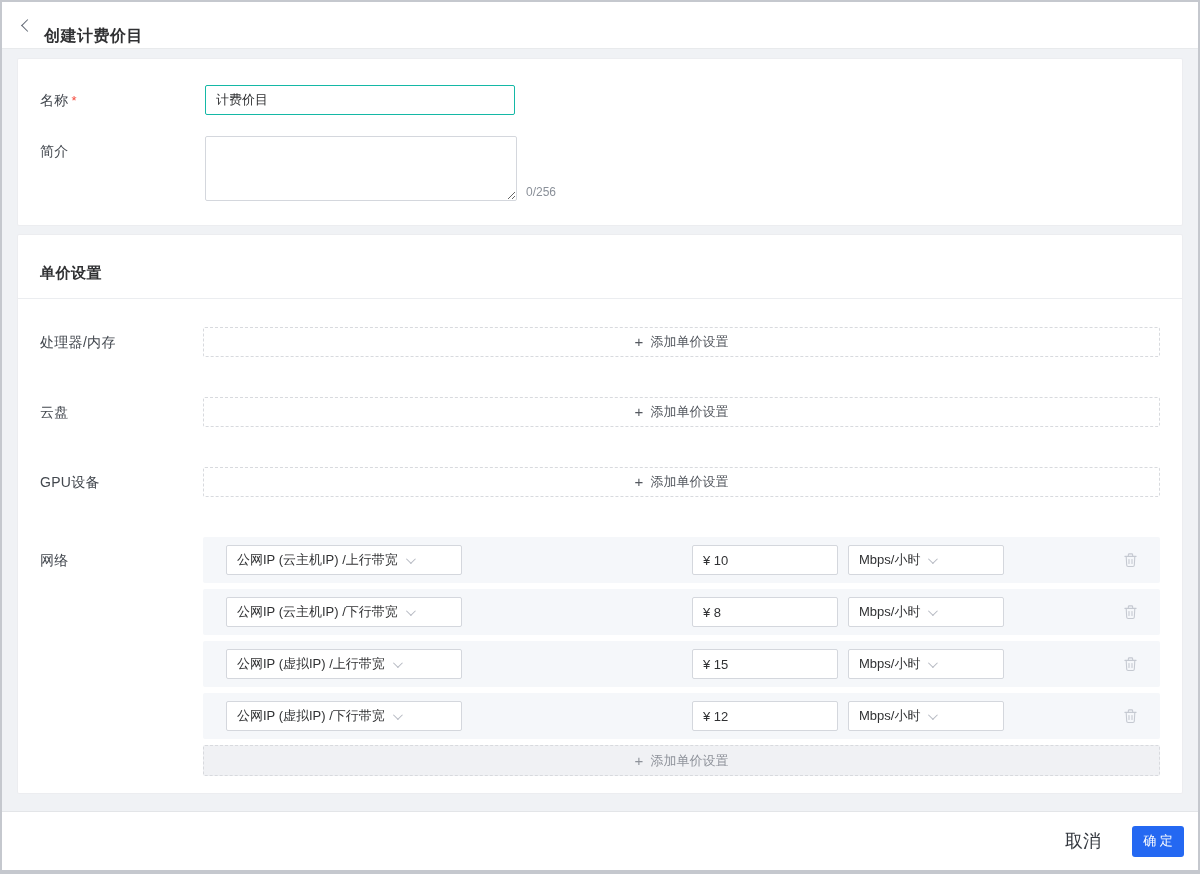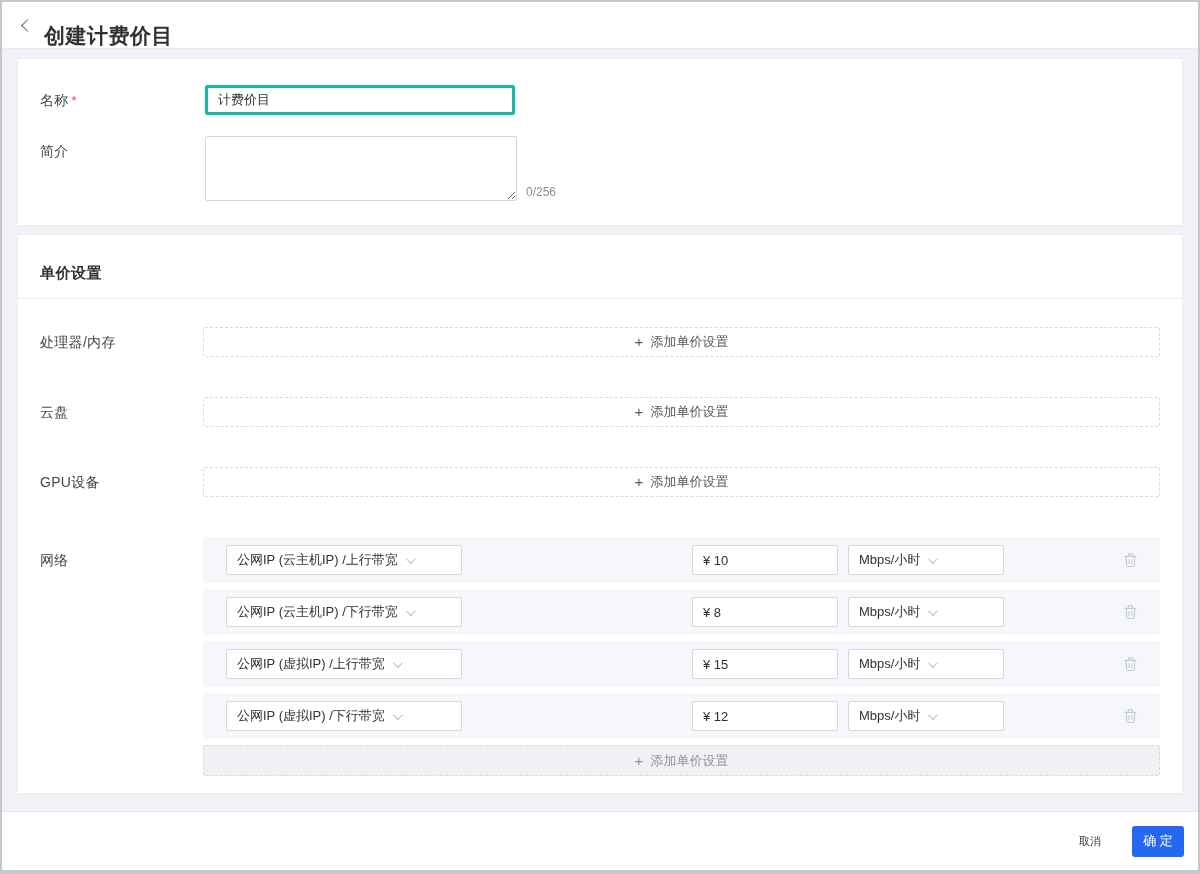--- a/index.html
+++ b/index.html
@@ -12,33 +12,33 @@
   }
   
   .topbar {
     height:47px; flex:0 0 47px; background:#fff; border-bottom:1px solid #e8eaec;
     display:flex; align-items:center; padding-left:21px; gap:12px;
   }
   .back-chev {
     width:9px; height:9px; border-left:1.6px solid #5f6672; border-bottom:1.6px solid #5f6672;
     transform:rotate(45deg); cursor:pointer; margin-top:1px;
   }
-  .topbar-title { font-size:21px; font-weight:600; color:#303133; letter-spacing:.5px;margin-top:22px; }
+  .topbar-title { font-size:16px; font-weight:600; color:#303133; letter-spacing:.5px;margin-top:22px; }
   
   .body { flex:1 1 auto; padding:9px 15px 19px; overflow:hidden;border-radius:27px; }
   .card { background:#fff; border:1px solid #ecedf0; border-radius:2px; }
   .card-basic { height:168px; padding:26px 22px 0; margin-bottom:8px; }
   .form-row { display:flex; align-items:flex-start; }
   .form-label {
     width:165px; flex:0 0 165px; font-size:14px; color:#42474e; line-height:30px;
     letter-spacing:.3px;
   }
   .req { color:#f5483b; margin-left:3px; font-size:13px; }
   .text-input {
-    width:310px; height:30px; border:3px solid #14b8a6; border-radius:2px;
+    width:310px; height:30px; border:1px solid #14b8a6; border-radius:2px;
     padding:0 10px; font-size:13px; color:#303133; outline:none; background:#fff;
     font-family:inherit;
   }
   .row-desc { margin-top:20px; }
   .desc-wrap { display:flex; align-items:flex-end; gap:9px; }
   .desc-textarea {
     width:312px; height:65px; border:1px solid #d4d7dd; border-radius:2px;
     padding:6px 10px; font-size:13px; color:#303133; outline:none; resize:both;
     font-family:inherit;
   }
@@ -88,21 +88,21 @@
   .trash-btn {
     margin-left:auto; background:none; border:none; cursor:pointer; padding:2px;
     display:flex; align-items:center;
   }
   
   .footer {
     flex:0 0 59px; background:#fff; border-top:1px solid #e3e5e8;
     display:flex; align-items:center; justify-content:flex-end; padding-right:14px; gap:27px;
   }
   .btn-cancel {
-    background:none; border:none; font-size:11px; color:#34383f; cursor:pointer;
+    background:none; border:none; font-size:18px; color:#34383f; cursor:pointer;
     font-family:inherit; padding:6px 4px;
   }
   .btn-confirm {
     width:52px; height:31px; background:#2468f2; color:#fff; border:none; border-radius:3px;
     font-size:13px; cursor:pointer; font-family:inherit;
   }
 </style>
 </head>
 <body>
 

